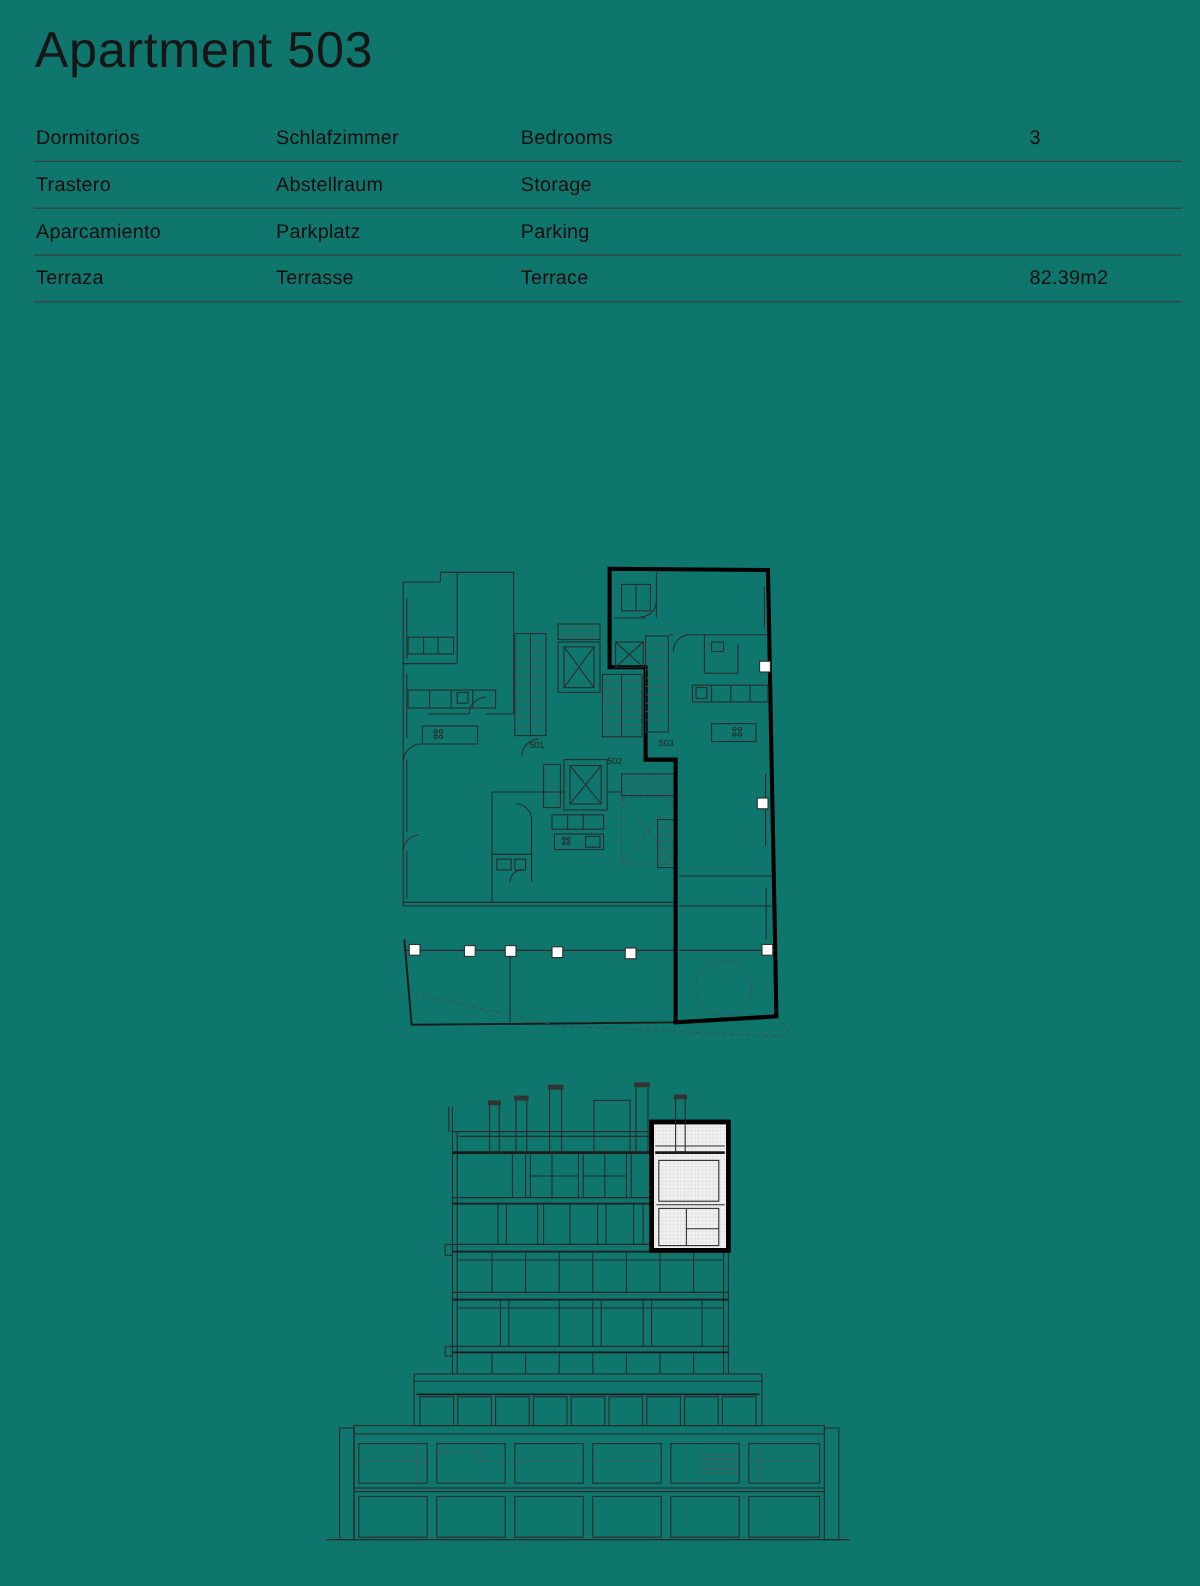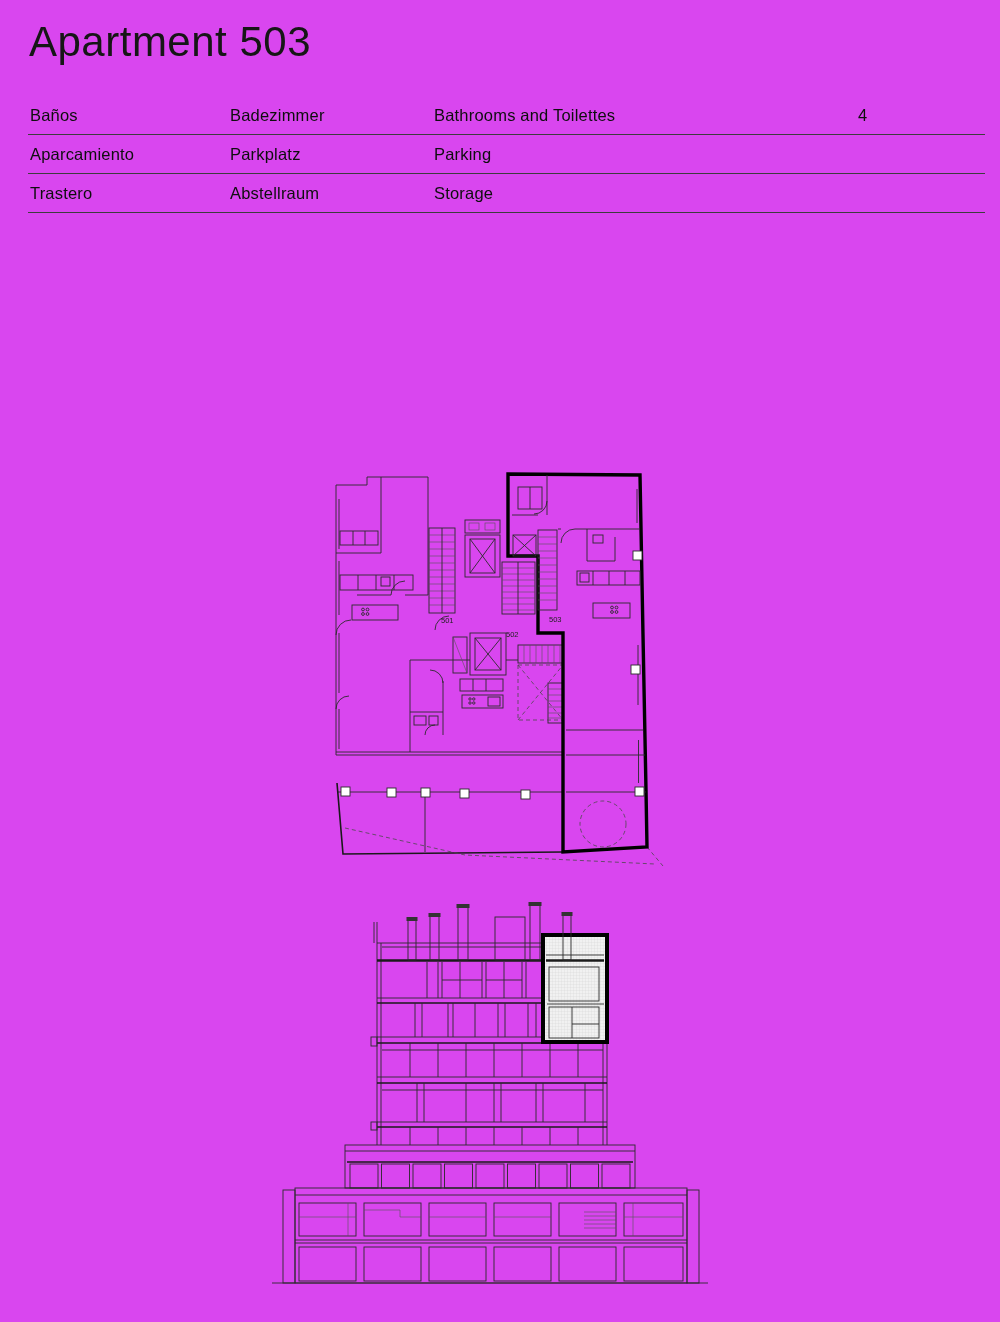--- a/index.html
+++ b/index.html
@@ -1,16 +1,16 @@
 <!DOCTYPE html>
 <html><head>
 <meta charset="utf-8">
 <style>
   html,body{margin:0;padding:0;background:#fff;}
-  .page{position:relative;width:1000px;height:1322px;background:#d946ef;overflow:hidden;
+  .page{position:relative;width:1000px;height:1322px;background:#0f766e;overflow:hidden;
         font-family:"Liberation Sans","DejaVu Sans",sans-serif;color:#111;}
   .title{position:absolute;left:29px;top:18px;margin:0;font-size:42px;font-weight:400;
          letter-spacing:.5px;color:#161616;}
   table.spec{position:absolute;left:28px;top:96px;width:957px;border-collapse:collapse;
              table-layout:fixed;}
   table.spec td{border-bottom:1px solid #3d3d3d;font-size:16.5px;padding:10px 0 9px 2px;
                 color:#0e0e0e;letter-spacing:.2px;white-space:nowrap;overflow:hidden;}
   .c1{width:200px;} .c2{width:204px;} .c3{width:424px;} .c4{width:auto;}
   svg{position:absolute;}
   svg .thin{stroke:#2b2b2b;stroke-width:.9;fill:none;}
@@ -32,36 +32,42 @@
 
   <table class="spec">
     <colgroup>
         <col class="c1">
         <col class="c2">
         <col class="c3">
         <col class="c4">
       </colgroup>
     <tbody>
       <tr>
-        <td>Baños</td>
-        <td>Badezimmer</td>
-        <td>Bathrooms and Toilettes</td>
-        <td>4</td>
+        <td>Dormitorios</td>
+        <td>Schlafzimmer</td>
+        <td>Bedrooms</td>
+        <td>3</td>
+      </tr>
+      <tr>
+        <td>Trastero</td>
+        <td>Abstellraum</td>
+        <td>Storage</td>
+        <td></td>
       </tr>
       <tr>
         <td>Aparcamiento</td>
         <td>Parkplatz</td>
         <td>Parking</td>
         <td></td>
       </tr>
       <tr>
-        <td>Trastero</td>
-        <td>Abstellraum</td>
-        <td>Storage</td>
-        <td></td>
+        <td>Terraza</td>
+        <td>Terrasse</td>
+        <td>Terrace</td>
+        <td>82.39m2</td>
       </tr>
     </tbody>
   </table>
 
   <svg style="left:325px;top:465px;" width="340" height="418" viewBox="0 0 340 418">
     <defs>
       <pattern id="hatchA" width="3" height="3" patternUnits="userSpaceOnUse">
         <rect width="3" height="3" fill="#f1f1f1"></rect>
         <path d="M0,0H3 M0,0V3" stroke="#cdcdcd" stroke-width="0.45"></path>
       </pattern>

